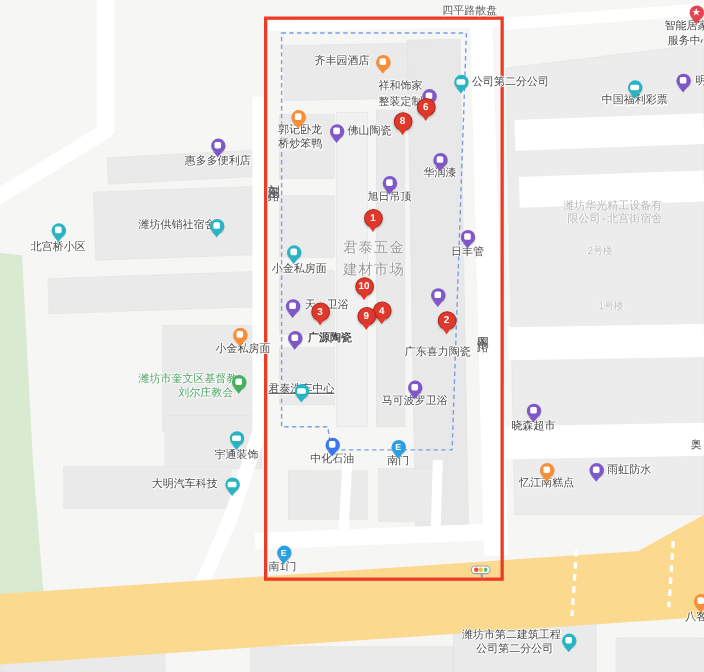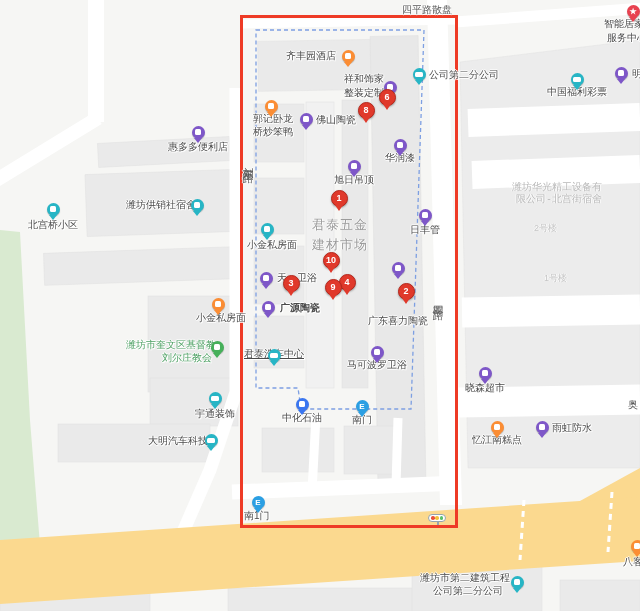--- a/index.html
+++ b/index.html
@@ -240,21 +240,21 @@
       </div>
       <div class="poi-label" style="left: 472px; top: 434px;">忆江南糕点</div>
       <div class="pin" style="color: rgb(126, 87, 200); left: 535.5px; top: 420.5px;">
         <span class="glyph"></span>
       </div>
       <div class="poi-label" style="left: 552px; top: 422px;">雨虹防水</div>
       <div class="poi-label" style="left: 628px; top: 399px;">奥</div>
       <div class="pin" style="color: rgb(39, 181, 197); left: 204.5px; top: 433.5px;">
         <span class="glyph car"></span>
       </div>
-      <div class="poi-label" style="left: 148px; top: 435px;">大明汽车科技</div>
+      <div class="poi-label" style="left: 138px; top: 435px;">大明汽车科技</div>
       <div class="pin" style="color: rgb(43, 159, 227); left: 251.5px; top: 495.5px;">
         <span class="glyph letter">E</span>
       </div>
       <div class="poi-label" style="left: 244px; top: 510px;">南1门</div>
       <div class="pin" style="color: rgb(251, 141, 52); left: 630.5px; top: 539.5px;">
         <span class="glyph"></span>
       </div>
       <div class="poi-label" style="left: 623px; top: 556px;">八客</div>
       <div class="pin" style="color: rgb(39, 181, 197); left: 510.5px; top: 575.5px;">
         <span class="glyph"></span>

